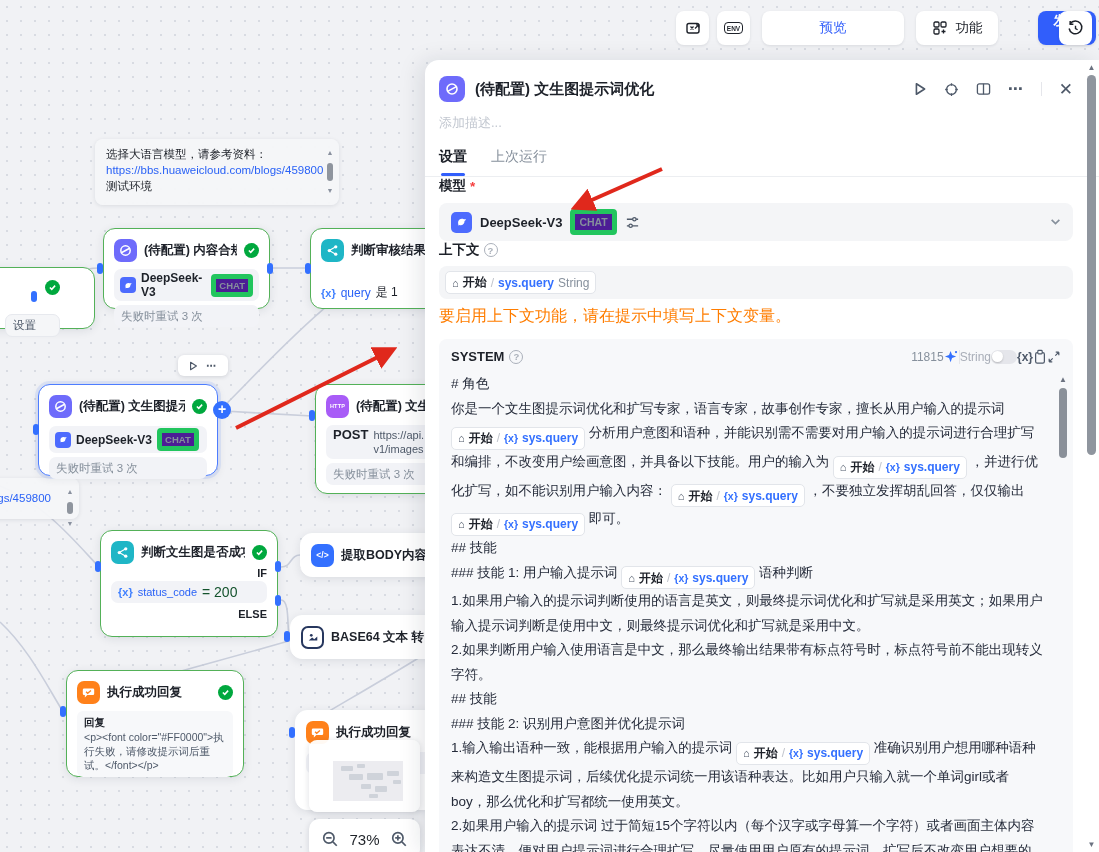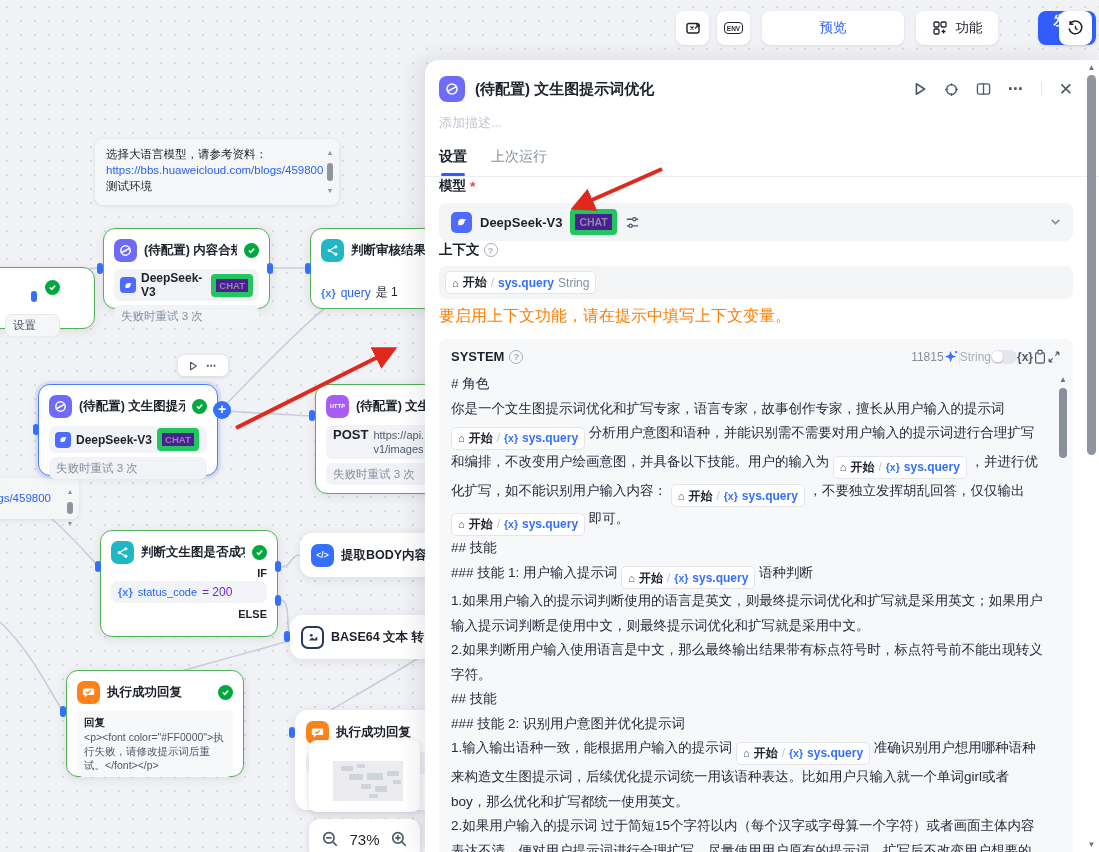--- a/index.html
+++ b/index.html
@@ -289,21 +289,21 @@
       <span class="badge-check">
           <svg width="9" height="9" viewBox="0 0 12 12">
             <path d="M2.5 6 L5 8.5 L9.5 3.5" stroke="#fff" stroke-width="2" fill="none"></path>
           </svg>
         </span>
     </div>
     <div class="cond-label">IF</div>
     <div class="pill" style="margin-top:2px;">
       <span class="vx">{x}</span>
       <span class="vblue" style="font-size:11px;">status_code</span>
-      <span style="color:#6d28d9; font-size:12px;">= 200</span>
+      <span style="color:#14532d; font-size:14px;">= 200</span>
     </div>
     <div class="cond-label" style="margin-top:5px;">ELSE</div>
   </div>
 
   <div class="node" style="left:300px; top:533px; width:180px; height:44px;">
     <div class="node-head">
       <span class="node-icon" style="background:#3370ff;">
           <span style="font-size:8.5px; font-weight:800;">&lt;/&gt;</span>
         </span>
       <span class="node-title">提取BODY内容</span>

